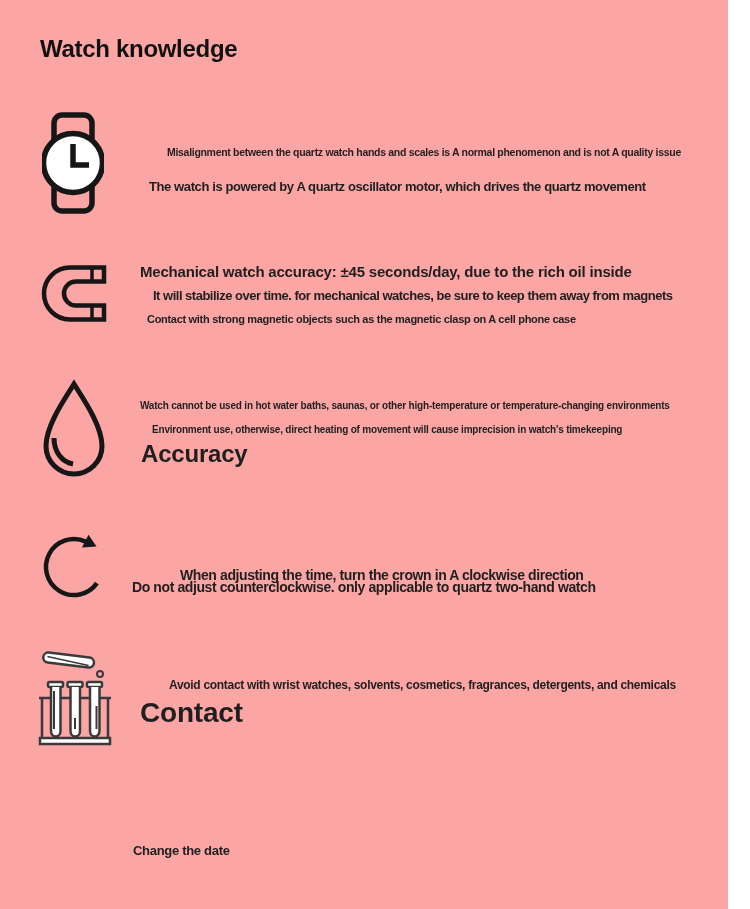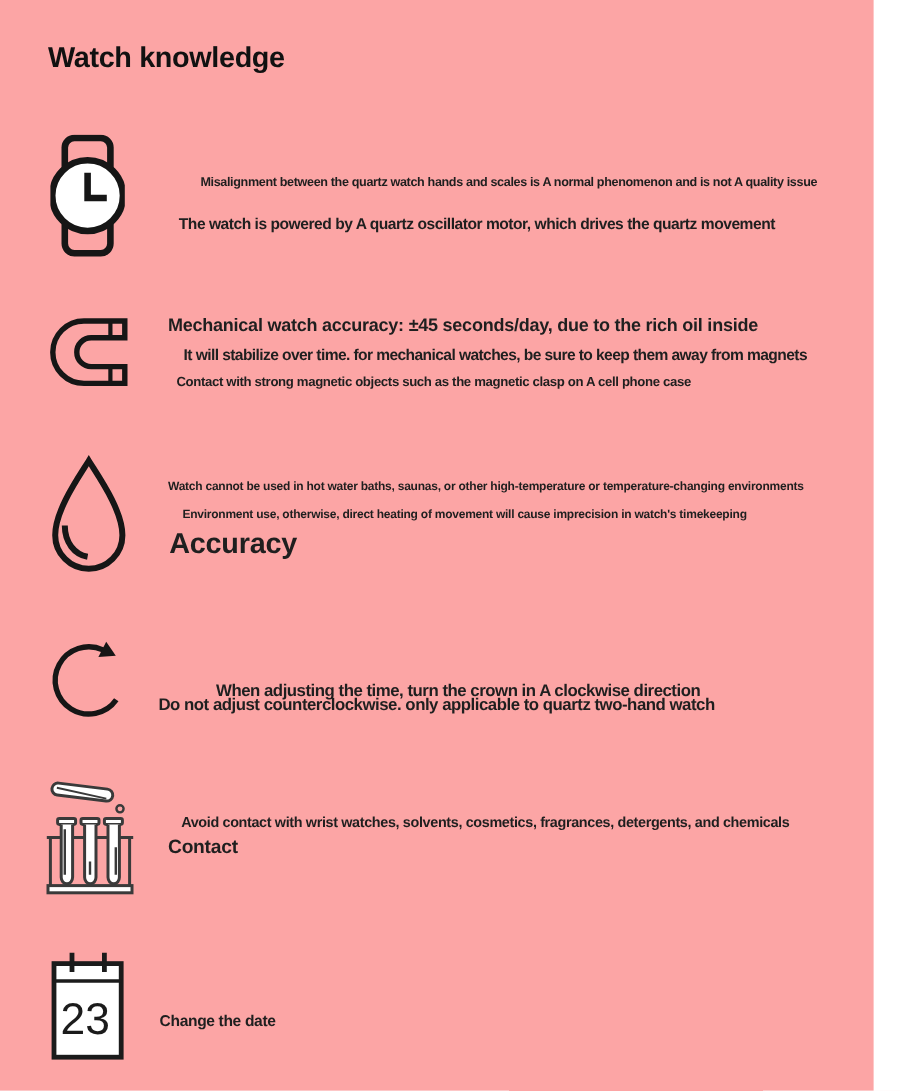--- a/index.html
+++ b/index.html
@@ -29,22 +29,22 @@
   .s2l3{left:147px;top:313px;font-size:11px;letter-spacing:-0.3px;}
   
   .s3l1{left:140px;top:400px;font-size:10px;letter-spacing:-0.2px;}
   .s3l2{left:152px;top:424px;font-size:10px;letter-spacing:-0.2px;}
   .s3h {left:141px;top:441px;font-size:24px;letter-spacing:-0.2px;}
   
   .s4l1{left:180px;top:532px;font-size:14px;letter-spacing:-0.4px;margin-top:36px;}
   .s4l2{left:152px;top:556px;font-size:14px;letter-spacing:-0.4px;}
   .s4l3{left:132px;top:580px;font-size:14px;letter-spacing:-0.4px;}
   
-  .s5l1{left:151px;top:679px;font-size:12px;letter-spacing:-0.3px;}
-  .s5h {left:140px;top:698px;font-size:16px;letter-spacing:-0.2px;}
+  .s5l1{left:169px;top:679px;font-size:12px;letter-spacing:-0.3px;}
+  .s5h {left:140px;top:698px;font-size:28px;letter-spacing:-0.2px;}
   
   .s6l1{left:202px;top:820px;font-size:15px;letter-spacing:-0.3px;}
   .s6l2{left:133px;top:844px;font-size:13px;letter-spacing:-0.3px;}
 
   .icon{position:absolute;}
   .i1{left:42px;top:112px;}
   .i2{left:40px;top:264px;}
   .i3{left:39px;top:379px;}
   .i4{left:41px;top:525px;}
   .i5{left:36px;top:646px;}
@@ -123,24 +123,15 @@
       <line x1="18" y1="45" x2="18" y2="83" stroke-width="2"></line>
       <line x1="39" y1="72" x2="39" y2="83" stroke-width="2"></line>
       <line x1="60.5" y1="60" x2="60.5" y2="83" stroke-width="2"></line>
 
       <rect x="4" y="92" width="70" height="6" stroke-width="2.5" fill="#ffffff"></rect>
     </svg>
   </div>
   <div class="t s5l1">Avoid contact with wrist watches, solvents, cosmetics, fragrances, detergents, and chemicals</div>
   <div class="t s5h">Contact</div>
 
-  <div class="icon i6">
-    <svg width="64" height="93" viewBox="0 0 64 93" fill="none" stroke="#1b1b1b">
-      <rect x="4" y="11" width="56" height="78" stroke-width="4" fill="#ffffff"></rect>
-      <line x1="4" y1="25.5" x2="60" y2="25.5" stroke-width="3"></line>
-      <line x1="19" y1="2" x2="19" y2="18" stroke-width="4"></line>
-      <line x1="46" y1="2" x2="46" y2="18" stroke-width="4"></line>
-      <text class="cal-num" x="30" y="70" text-anchor="middle" font-size="37" stroke="none">23</text>
-    </svg>
-  </div>
   <div class="t s6l2">Change the date</div>
 
 </div>
 
 </body></html>

